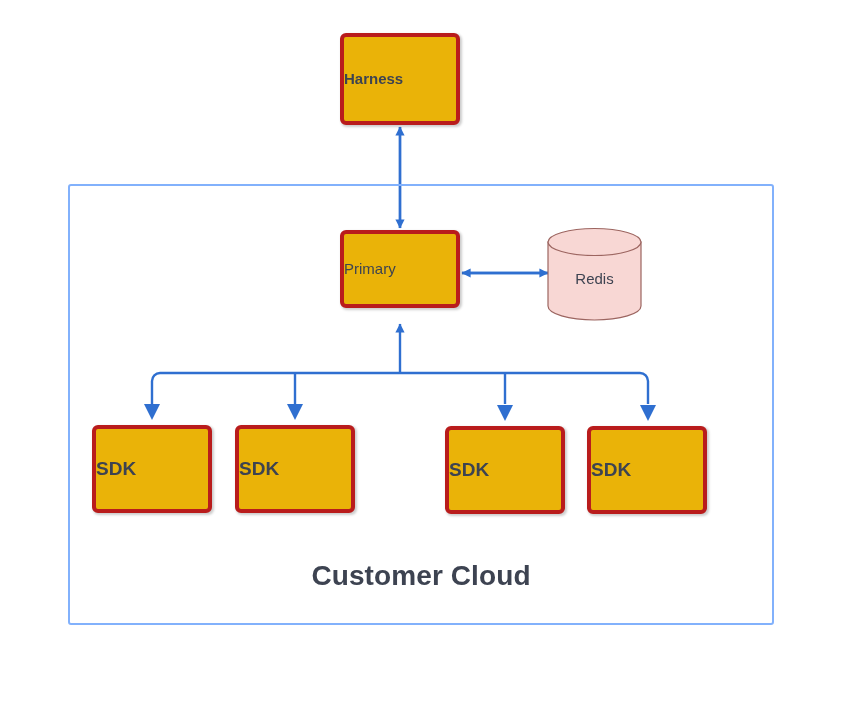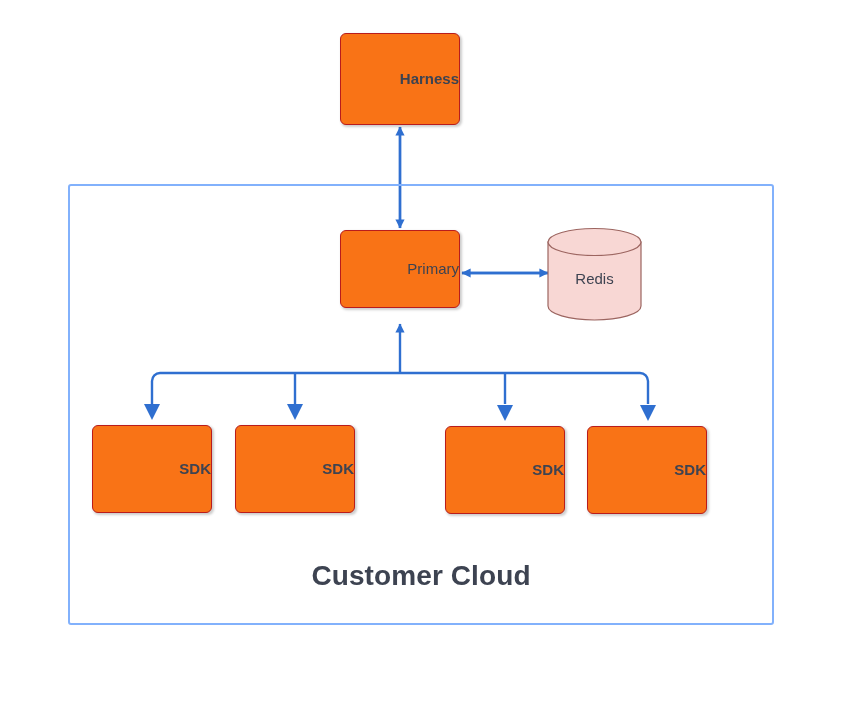--- a/index.html
+++ b/index.html
@@ -49,41 +49,41 @@
     font-size: 28px;
     font-weight: bold;
     color: #3d4351;
     letter-spacing: 0.1px;
   }
 
   
   .node {
     position: absolute;
     box-sizing: border-box;
-    background: #f97316;
-    border: 1px solid #b91c1c;
+    background: #eab308;
+    border: 4px solid #b91c1c;
     border-radius: 6px;
     display: flex;
     align-items: center;
-    justify-content: flex-end;
+    justify-content: flex-start;
     color: #3d4351;
     box-shadow: 1.5px 1.5px 2.5px rgba(0,0,0,0.20);
   }
   .node .node-label {
     display: block;
     text-align: center;
     line-height: 1.1;
   }
   .node-harness { left: 340px; top: 33px; width: 120px; height: 92px; }
   .node-harness .node-label { font-size: 15px; font-weight: bold; }
 
   .node-primary { left: 340px; top: 230px; width: 120px; height: 78px; }
   .node-primary .node-label { font-size: 15px; font-weight: normal; }
 
-  .node-sdk .node-label { font-size: 15px; font-weight: bold; }
+  .node-sdk .node-label { font-size: 19px; font-weight: bold; }
   .sdk-1 { left: 92px;  top: 425px; width: 120px; height: 88px; }
   .sdk-2 { left: 235px; top: 425px; width: 120px; height: 88px; }
   .sdk-3 { left: 445px; top: 426px; width: 120px; height: 88px; }
   .sdk-4 { left: 587px; top: 426px; width: 120px; height: 88px; }
 
   
   .cylinder {
     position: absolute;
     left: 547px;
     top: 228px;

